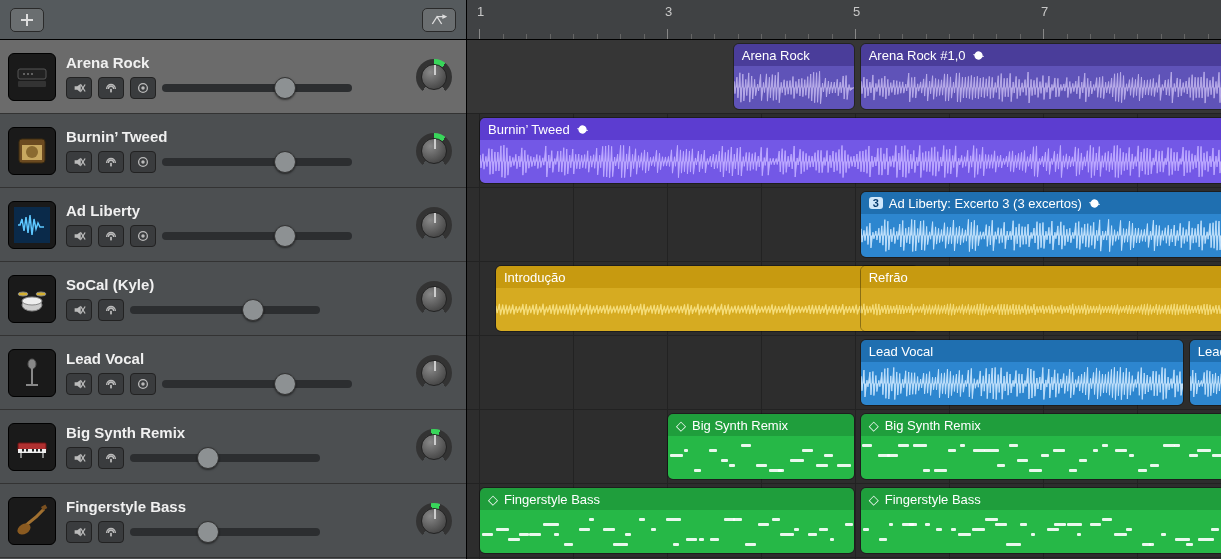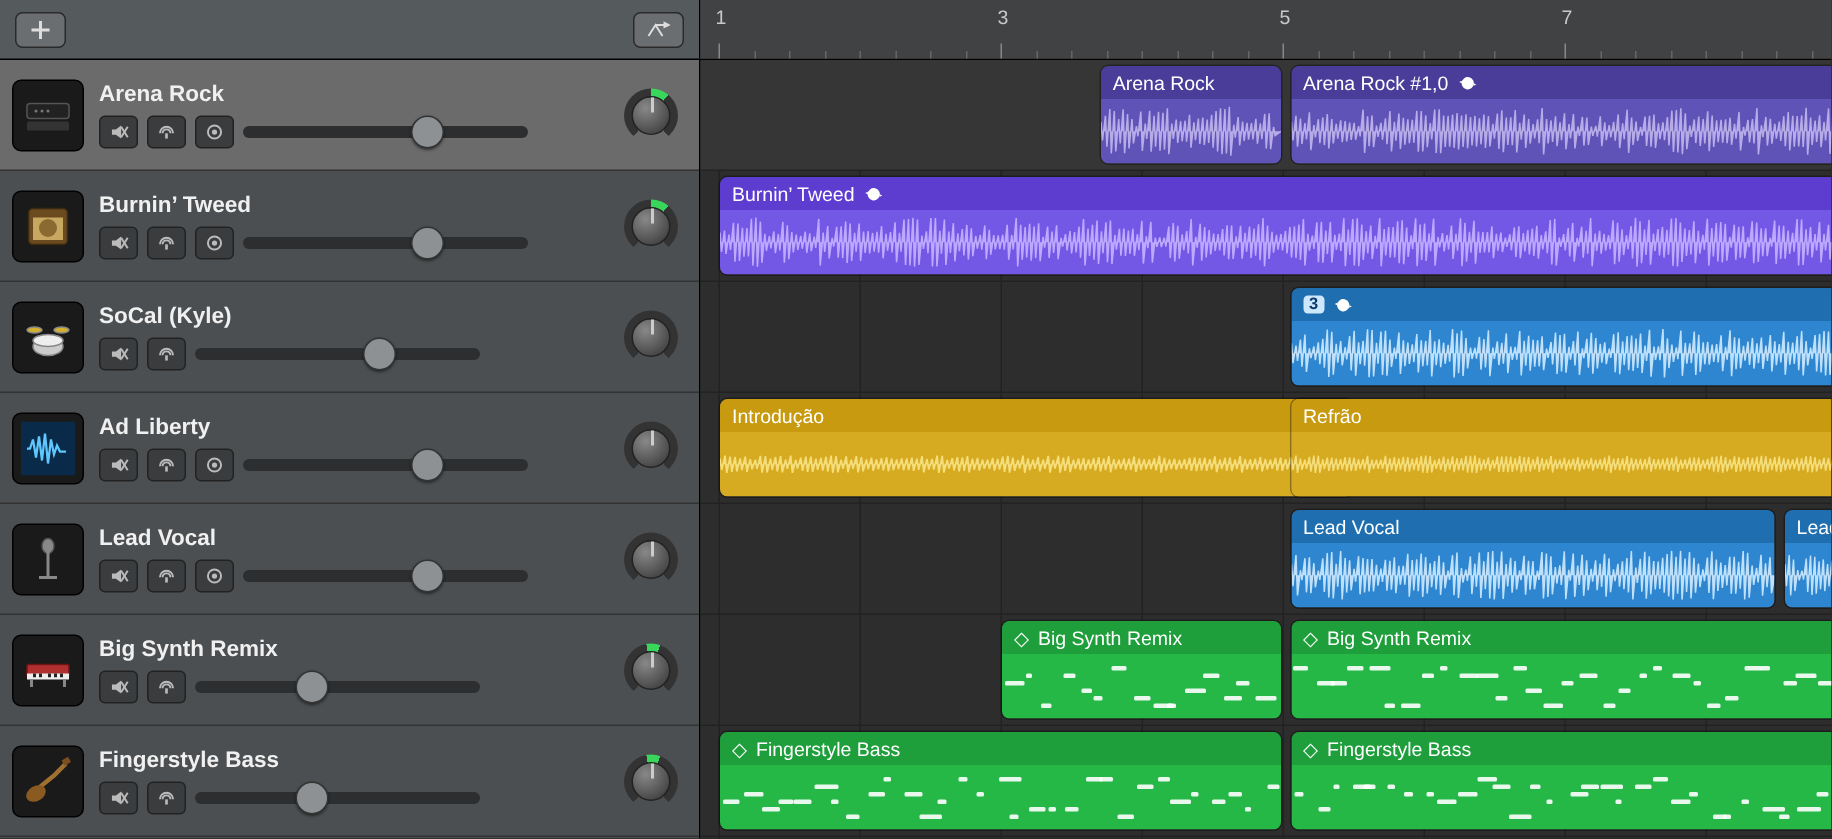--- a/index.html
+++ b/index.html
@@ -209,81 +209,81 @@
           </div>
           <div class="knob">
             <div class="knob-ring green"></div>
             <div class="knob-face"></div>
             <div class="knob-ind" style="transform:rotate(0deg)"></div>
           </div>
         </div>
         <div class="track">
           <div class="track-thumb icon-thumb">
             <svg viewBox="0 0 36 36">
+              <rect width="36" height="36" fill="#0a2a4a"></rect>
+              <path d="M4 18h2l2-6 2 12 2-14 2 16 2-18 2 20 2-16 2 10 2-6 2 4h4" stroke="#5ec8ff" stroke-width="1.5" fill="none"></path>
+            </svg>
+          </div>
+          <div class="track-body">
+            <div class="track-name">Ad Liberty</div>
+            <div class="track-ctrls">
+              <div class="tgl">
+                <svg viewBox="0 0 16 16">
+                  <path d="M3 6h3l4-3v10l-4-3H3z"></path>
+                  <line x1="10" y1="4" x2="15" y2="12" stroke="#bbb" stroke-width="1.5"></line>
+                  <line x1="15" y1="4" x2="10" y2="12" stroke="#bbb" stroke-width="1.5"></line>
+                </svg>
+              </div>
+              <div class="tgl">
+                <svg viewBox="0 0 16 16">
+                  <path d="M3 9a5 5 0 0 1 10 0M5 9a3 3 0 0 1 6 0" fill="none" stroke="#bbb" stroke-width="1.5"></path>
+                  <rect x="7" y="9" width="2" height="4" fill="#bbb"></rect>
+                </svg>
+              </div>
+              <div class="tgl">
+                <svg viewBox="0 0 16 16">
+                  <circle cx="8" cy="8" r="5" fill="none" stroke="#bbb" stroke-width="1.5"></circle>
+                  <circle cx="8" cy="8" r="2" fill="#bbb"></circle>
+                </svg>
+              </div>
+              <div class="slider">
+                <div class="slider-track"></div>
+                <div class="slider-thumb" style="left:112px"></div>
+              </div>
+            </div>
+          </div>
+          <div class="knob">
+            <div class="knob-ring "></div>
+            <div class="knob-face"></div>
+            <div class="knob-ind" style="transform:rotate(0deg)"></div>
+          </div>
+        </div>
+        <div class="track">
+          <div class="track-thumb icon-thumb">
+            <svg viewBox="0 0 36 36">
               <ellipse cx="18" cy="24" rx="10" ry="6" fill="#ccc" stroke="#888"></ellipse>
               <ellipse cx="18" cy="20" rx="10" ry="4" fill="#eee" stroke="#888"></ellipse>
               <ellipse cx="9" cy="13" rx="5" ry="2" fill="#d4b030" stroke="#888"></ellipse>
               <ellipse cx="27" cy="13" rx="5" ry="2" fill="#d4b030" stroke="#888"></ellipse>
             </svg>
           </div>
           <div class="track-body">
             <div class="track-name">SoCal (Kyle)</div>
             <div class="track-ctrls">
               <div class="tgl">
                 <svg viewBox="0 0 16 16">
                   <path d="M3 6h3l4-3v10l-4-3H3z"></path>
                   <line x1="10" y1="4" x2="15" y2="12" stroke="#bbb" stroke-width="1.5"></line>
                   <line x1="15" y1="4" x2="10" y2="12" stroke="#bbb" stroke-width="1.5"></line>
                 </svg>
               </div>
               <div class="tgl">
                 <svg viewBox="0 0 16 16">
                   <path d="M3 9a5 5 0 0 1 10 0M5 9a3 3 0 0 1 6 0" fill="none" stroke="#bbb" stroke-width="1.5"></path>
                   <rect x="7" y="9" width="2" height="4" fill="#bbb"></rect>
-                </svg>
-              </div>
-              <div class="slider">
-                <div class="slider-track"></div>
-                <div class="slider-thumb" style="left:112px"></div>
-              </div>
-            </div>
-          </div>
-          <div class="knob">
-            <div class="knob-ring "></div>
-            <div class="knob-face"></div>
-            <div class="knob-ind" style="transform:rotate(0deg)"></div>
-          </div>
-        </div>
-        <div class="track">
-          <div class="track-thumb icon-thumb">
-            <svg viewBox="0 0 36 36">
-              <rect width="36" height="36" fill="#0a2a4a"></rect>
-              <path d="M4 18h2l2-6 2 12 2-14 2 16 2-18 2 20 2-16 2 10 2-6 2 4h4" stroke="#5ec8ff" stroke-width="1.5" fill="none"></path>
-            </svg>
-          </div>
-          <div class="track-body">
-            <div class="track-name">Ad Liberty</div>
-            <div class="track-ctrls">
-              <div class="tgl">
-                <svg viewBox="0 0 16 16">
-                  <path d="M3 6h3l4-3v10l-4-3H3z"></path>
-                  <line x1="10" y1="4" x2="15" y2="12" stroke="#bbb" stroke-width="1.5"></line>
-                  <line x1="15" y1="4" x2="10" y2="12" stroke="#bbb" stroke-width="1.5"></line>
-                </svg>
-              </div>
-              <div class="tgl">
-                <svg viewBox="0 0 16 16">
-                  <path d="M3 9a5 5 0 0 1 10 0M5 9a3 3 0 0 1 6 0" fill="none" stroke="#bbb" stroke-width="1.5"></path>
-                  <rect x="7" y="9" width="2" height="4" fill="#bbb"></rect>
-                </svg>
-              </div>
-              <div class="tgl">
-                <svg viewBox="0 0 16 16">
-                  <circle cx="8" cy="8" r="5" fill="none" stroke="#bbb" stroke-width="1.5"></circle>
-                  <circle cx="8" cy="8" r="2" fill="#bbb"></circle>
                 </svg>
               </div>
               <div class="slider">
                 <div class="slider-track"></div>
                 <div class="slider-thumb" style="left:112px"></div>
               </div>
             </div>
           </div>
           <div class="knob">
             <div class="knob-ring "></div>
@@ -462,35 +462,36 @@
               <svg viewBox="0 0 747.3 46" preserveAspectRatio="none" width="100%" height="100%" class="wave">
                 <path d="M0 23 L0 16.15989953201497 L1 29.84010046798503 L3 14.707902290984057 L4 31.29209770901594 L6 17.530275310778524 L7 28.469724689221476 L9 9.161048697354271 L10 36.838951302645725 L12 9.6623386930977 L13 36.3376613069023 L15 12.742503521633335 L16 33.25749647836666 L18 12.913721799522174 L19 33.08627820047783 L21 6.20772471792996 L22 39.79227528207004 L24 5.465487438982816 L25 40.53451256101718 L27 8.318747949074023 L28 37.68125205092598 L30 16.919307510738726 L31 29.080692489261274 L33 18.63368745255284 L34 27.36631254744716 L36 15.286335589673836 L37 30.713664410326164 L39 17.18677691499237 L40 28.81322308500763 L42 8.403802747677547 L43 37.596197252322455 L45 10.967953040730208 L46 35.03204695926979 L48 15.774496523218694 L49 30.225503476781306 L51 17.534685671902263 L52 28.465314328097737 L54 18.377398185597265 L55 27.622601814402735 L57 15.484256364339961 L58 30.515743635660037 L60 16.62422804973321 L61 29.37577195026679 L63 19.023857245449907 L64 26.976142754550093 L66 6.370857581726742 L67 39.62914241827326 L69 16.085598777122797 L70 29.914401222877203 L72 11.393865394799505 L73 34.606134605200495 L75 19.79565371859353 L76 26.20434628140647 L78 11.985316969600973 L79 34.01468303039903 L81 11.65820013104938 L82 34.341799868950616 L84 8.232510042239447 L85 37.76748995776055 L87 9.70743368765805 L88 36.29256631234195 L90 16.288324087772054 L91 29.711675912227946 L93 9.621573849562557 L94 36.37842615043744 L96 15.311318186263087 L97 30.688681813736913 L99 15.043364640264771 L100 30.95663535973523 L102 16.357211792895104 L103 29.642788207104896 L105 15.558943797694518 L106 30.441056202305482 L108 11.524232542992104 L109 34.4757674570079 L111 16.932999005136082 L112 29.067000994863918 L114 15.698399207189215 L115 30.301600792810785 L117 8.73972169905901 L118 37.26027830094099 L120 16.340501271358224 L121 29.659498728641776 L123 6.788082623775118 L124 39.21191737622488 L126 6.388714350273368 L127 39.61128564972663 L129 5.6432638497184975 L130 40.356736150281506 L132 6.818827753376684 L133 39.18117224662332 L135 18.235564394020475 L136 27.764435605979525 L138 15.162332005377394 L139 30.837667994622606 L141 5.680625878926367 L142 40.319374121073636 L144 5.770494983794631 L145 40.229505016205366 L147 14.872275835475884 L148 31.127724164524118 L150 6.734420569927895 L151 39.26557943007211 L153 15.408534306744114 L154 30.591465693255884 L156 9.386308319114613 L157 36.61369168088539 L159 16.694249326814898 L160 29.305750673185102 L162 13.630091640509198 L163 32.3699083594908 L165 10.637293648533523 L166 35.36270635146648 L168 13.109700335992965 L169 32.89029966400703 L171 18.50114376496058 L172 27.49885623503942 L174 17.74474608219927 L175 28.25525391780073 L177 10.99184781632386 L178 35.00815218367614 L180 14.175841549013276 L181 31.824158450986722 L183 17.923746396140196 L184 28.076253603859804 L186 18.109410332280678 L187 27.890589667719322 L189 17.652714567054062 L190 28.347285432945938 L192 10.514100737834815 L193 35.485899262165184 L195 17.910019568814896 L196 28.089980431185104 L198 5.702156688326504 L199 40.297843311673496 L201 10.571011747689917 L202 35.428988252310084 L204 12.088698633715977 L205 33.91130136628402 L207 9.782661158484407 L208 36.21733884151559 L210 11.714201330661307 L211 34.28579866933869 L213 9.459294087216257 L214 36.54070591278374 L216 19.16989871541271 L217 26.83010128458729 L219 11.808647414366714 L220 34.19135258563328 L222 15.316773829197047 L223 30.683226170802953 L225 10.867419285504148 L226 35.13258071449585 L228 19.835578864451964 L229 26.164421135548036 L231 17.248726977952757 L232 28.751273022047243 L234 14.992351884644012 L235 31.007648115355988 L237 15.750162149053068 L238 30.249837850946932 L240 11.910527629780118 L241 34.08947237021988 L243 6.522334823436104 L244 39.477665176563896 L246 13.251355054096786 L247 32.748644945903216 L249 10.550795523608103 L250 35.4492044763919 L252 7.458308851786425 L253 38.54169114821357 L255 15.110894870017656 L256 30.889105129982344 L258 8.69289121099515 L259 37.30710878900485 L261 7.532356773652138 L262 38.46764322634786 L264 17.78803839570144 L265 28.21196160429856 L267 13.359980016085318 L268 32.640019983914684 L270 13.295649489460047 L271 32.70435051053995 L273 14.625818558773027 L274 31.374181441226973 L276 13.31591674437048 L277 32.68408325562952 L279 17.258298345268706 L280 28.741701654731294 L282 7.77253346300451 L283 38.22746653699549 L285 18.7918826569058 L286 27.2081173430942 L288 8.388861200402026 L289 37.611138799597974 L291 19.718974254368803 L292 26.281025745631197 L294 19.5101283076196 L295 26.4898716923804 L297 19.800615584449844 L298 26.199384415550156 L300 11.835081447691191 L301 34.164918552308805 L303 9.29609325316269 L304 36.70390674683731 L306 11.331595699235331 L307 34.66840430076467 L309 17.30064476326108 L310 28.69935523673892 L312 15.083942222318147 L313 30.916057777681853 L315 6.37697918608319 L316 39.62302081391681 L318 19.179090195556636 L319 26.820909804443364 L321 9.817133984519169 L322 36.18286601548083 L324 12.194956842821556 L325 33.805043157178446 L327 14.288172625773585 L328 31.711827374226417 L330 16.84929085227428 L331 29.15070914772572 L333 17.225256919469686 L334 28.774743080530314 L336 13.533255349847023 L337 32.466744650152975 L339 10.970579188517295 L340 35.02942081148271 L342 11.083141823650804 L343 34.916858176349194 L345 18.703387427041307 L346 27.296612572958693 L348 11.206371005170512 L349 34.79362899482949 L351 16.31675652154256 L352 29.68324347845744 L354 11.778395697481466 L355 34.221604302518536 L357 13.327725408338011 L358 32.67227459166199 L360 10.144688900096808 L361 35.85531109990319 L363 5.820808712202123 L364 40.17919128779788 L366 11.131053314430174 L367 34.868946685569824 L369 15.617576958006246 L370 30.382423041993754 L372 17.73540042323293 L373 28.26459957676707 L375 17.168856869027948 L376 28.831143130972052 L378 14.94929382174043 L379 31.05070617825957 L381 12.06800756247714 L382 33.93199243752286 L384 11.707307337636593 L385 34.29269266236341 L387 10.315554624660875 L388 35.68444537533912 L390 6.370988711321264 L391 39.62901128867874 L393 17.00408709508367 L394 28.99591290491633 L396 18.261319217339626 L397 27.738680782660374 L399 8.799617310655304 L400 37.20038268934469 L402 8.39339359220816 L403 37.606606407791844 L405 14.70844535805285 L406 31.29155464194715 L408 8.60898799324641 L409 37.39101200675359 L411 17.638833554158918 L412 28.361166445841082 L414 16.771111447399015 L415 29.228888552600985 L417 5.851356921372936 L418 40.14864307862706 L420 13.978923358407338 L421 32.021076641592664 L423 6.4725280464673425 L424 39.527471953532654 L426 5.9159211250650685 L427 40.08407887493493 L429 10.380074008535596 L430 35.619925991464406 L432 15.108432782667224 L433 30.891567217332778 L435 11.156944233453833 L436 34.843055766546165 L438 18.43956481413683 L439 27.56043518586317 L441 5.811626179153102 L442 40.1883738208469 L444 13.525229886688757 L445 32.474770113311244 L447 12.166515677873978 L448 33.833484322126026 L450 12.088088254265022 L451 33.911911745734976 L453 8.090805558450521 L454 37.90919444154948 L456 7.271554925350937 L457 38.72844507464906 L459 12.501494843545371 L460 33.49850515645463 L462 18.083827430156525 L463 27.916172569843475 L465 5.892556363632902 L466 40.107443636367094 L468 10.310551130522509 L469 35.68944886947749 L471 9.679908051402307 L472 36.32009194859769 L474 16.55863550028531 L475 29.44136449971469 L477 6.245487477127462 L478 39.75451252287254 L480 19.392240663210394 L481 26.607759336789606 L483 16.449305357425473 L484 29.550694642574527 L486 17.88944370997837 L487 28.11055629002163 L489 11.030726816700772 L490 34.96927318329923 L492 16.903943925083148 L493 29.096056074916852 L495 5.921274102446624 L496 40.078725897553376 L498 9.194750038876663 L499 36.80524996112334 L501 15.597836252450943 L502 30.402163747549057 L504 7.667485979369374 L505 38.332514020630626 L507 15.459184883828275 L508 30.540815116171725 L510 15.71812933277106 L511 30.28187066722894 L513 15.687005820674822 L514 30.31299417932518 L516 11.573033831131179 L517 34.42696616886882 L519 16.957138699018397 L520 29.042861300981603 L522 16.05235866981326 L523 29.94764133018674 L525 19.71424598461017 L526 26.28575401538983 L528 17.256908316912597 L529 28.743091683087403 L531 12.43558401098009 L532 33.564415989019906 L534 11.645251711101736 L535 34.354748288898264 L537 16.383796692052854 L538 29.616203307947146 L540 14.328214353763034 L541 31.671785646236966 L543 13.30657248549629 L544 32.69342751450371 L546 11.275795785642694 L547 34.72420421435731 L549 17.849471979849042 L550 28.150528020150958 L552 15.166633297635709 L553 30.83336670236429 L555 7.229122150349431 L556 38.77087784965057 L558 6.346685459685975 L559 39.65331454031403 L561 19.714158875262363 L562 26.285841124737637 L564 17.161221161161084 L565 28.838778838838916 L567 12.852656726376154 L568 33.14734327362385 L570 9.216846340436023 L571 36.78315365956398 L573 19.824189344216137 L574 26.175810655783863 L576 12.027556440795307 L577 33.97244355920469 L579 14.833989880396985 L580 31.166010119603015 L582 5.825042864137796 L583 40.1749571358622 L585 16.842804036410527 L586 29.157195963589473 L588 14.808081303343643 L589 31.19191869665636 L591 17.080823150021025 L592 28.919176849978975 L594 17.993163818537724 L595 28.006836181462276 L597 7.394426577314736 L598 38.60557342268527 L600 9.087979881858919 L601 36.91202011814108 L603 13.852226290325635 L604 32.14777370967437 L606 17.98527934971964 L607 28.01472065028036 L609 11.438967157034204 L610 34.561032842965794 L612 5.626437430914958 L613 40.37356256908504 L615 7.994068792411126 L616 38.00593120758887 L618 13.876063203315715 L619 32.12393679668428 L621 7.012874166052789 L622 38.98712583394721 L624 16.750624091255013 L625 29.249375908744987 L627 13.594871323830448 L628 32.405128676169554 L630 12.079673950092403 L631 33.9203260499076 L633 14.10115262784995 L634 31.89884737215005 L636 6.057247013815211 L637 39.942752986184786 L639 5.705045840893874 L640 40.294954159106126 L642 8.95768894591136 L643 37.04231105408864 L645 13.162068178392946 L646 32.83793182160706 L648 14.244014593122992 L649 31.75598540687701 L651 7.979993122848683 L652 38.02000687715132 L654 14.902184776065406 L655 31.097815223934596 L657 17.76375534250401 L658 28.23624465749599 L660 6.2208565600705334 L661 39.77914343992947 L663 12.82502647793386 L664 33.17497352206614 L666 9.237557933989446 L667 36.76244206601055 L669 8.589448857102543 L670 37.41055114289746 L672 9.8182436840632 L673 36.1817563159368 L675 19.08759037130978 L676 26.91240962869022 L678 10.462179484346416 L679 35.537820515653586 L681 12.045556791322307 L682 33.954443208677695 L684 11.54745083454298 L685 34.45254916545702 L687 19.52974272486288 L688 26.47025727513712 L690 8.028477460488212 L691 37.97152253951179 L693 8.994294213503599 L694 37.0057057864964 L696 13.095107151886912 L697 32.904892848113086 L699 13.021369638885373 L700 32.978630361114625 L702 19.877540746291633 L703 26.122459253708367 L705 7.560096155060455 L706 38.43990384493954 L708 11.051877077680546 L709 34.948122922319456 L711 11.342101285629905 L712 34.65789871437009 L714 14.681838192369325 L715 31.318161807630673 L717 16.246528621222822 L718 29.753471378777178 L720 6.512615994366353 L721 39.48738400563364 L723 6.8573977247392754 L724 39.14260227526073 L726 13.727146716655698 L727 32.272853283344304 L729 12.227916398653761 L730 33.77208360134624 L732 17.152844224267174 L733 28.847155775732826 L735 8.611773390551098 L736 37.3882266094489 L738 17.202282139367888 L739 28.797717860632112 L741 10.547406409941615 L742 35.452593590058385 L744 17.29388313798467 L745 28.70611686201533 L747.3 23" fill="#bda9ff" stroke="#bda9ff" stroke-width="1"></path>
               </svg>
             </div>
           </div>
         </div>
         <div class="lane" style="top: 148px;">
           <div class="region blue" style="left: 392.7px; width: 366.6px;">
             <div class="region-hd">
               <span class="badge">3</span>
+              <span>Ad Liberty: Excerto 3 (3 excertos)</span>
               <span class="loop-icon">
                 <svg viewBox="0 0 16 16">
                   <path d="M3 8a5 5 0 1 1 1.5 3.5M3 8l-2-1 2-1z M13 8a5 5 0 1 1-1.5-3.5M13 8l2 1-2 1z" fill="#fff"></path>
                 </svg>
               </span>
             </div>
             <div class="region-body">
               <svg viewBox="0 0 366.59999999999997 46" preserveAspectRatio="none" width="100%" height="100%" class="wave">
                 <path d="M0 23 L0 15.862270894553511 L1 30.13772910544649 L3 17.5001317586028 L4 28.4998682413972 L6 13.334863402000627 L7 32.66513659799937 L9 9.71359016949078 L10 36.28640983050922 L12 19.47624671519734 L13 26.52375328480266 L15 18.1229889252712 L16 27.8770110747288 L18 15.160212120790966 L19 30.839787879209034 L21 12.639734655923675 L22 33.360265344076325 L24 6.017526429854335 L25 39.982473570145665 L27 7.670028357787524 L28 38.32997164221248 L30 16.23162135090213 L31 29.76837864909787 L33 14.358485445899424 L34 31.641514554100574 L36 18.56621081090532 L37 27.43378918909468 L39 10.719397255305669 L40 35.280602744694335 L42 6.935762737975455 L43 39.06423726202455 L45 15.270803669083397 L46 30.7291963309166 L48 14.076656116265804 L49 31.923343883734198 L51 5.861302410180215 L52 40.138697589819785 L54 6.423680295511147 L55 39.57631970448885 L57 15.493260768556501 L58 30.506739231443497 L60 7.530156584503128 L61 38.46984341549687 L63 6.998195144489873 L64 39.00180485551013 L66 13.292257079672998 L67 32.707742920327 L69 18.974917773276104 L70 27.025082226723896 L72 8.175937476828695 L73 37.82406252317131 L75 13.767993355935905 L76 32.23200664406409 L78 15.400164285968058 L79 30.59983571403194 L81 16.657476054911967 L82 29.342523945088033 L84 9.359677415965125 L85 36.64032258403488 L87 13.800184423115569 L88 32.19981557688443 L90 14.216261517801323 L91 31.78373848219868 L93 6.412293319057209 L94 39.58770668094279 L96 14.506278771888464 L97 31.493721228111536 L99 13.032152720170561 L100 32.96784727982944 L102 15.475916976905427 L103 30.524083023094573 L105 16.92535858081421 L106 29.07464141918579 L108 5.751104844445365 L109 40.248895155554635 L111 8.730575490810443 L112 37.269424509189555 L114 6.748216325645334 L115 39.25178367435467 L117 12.138819874755573 L118 33.86118012524443 L120 18.911402592845263 L121 27.088597407154737 L123 19.100230831711087 L124 26.899769168288913 L126 11.344528971198013 L127 34.65547102880198 L129 12.915158449260053 L130 33.084841550739945 L132 6.6971296620275815 L133 39.30287033797242 L135 18.920061535288113 L136 27.079938464711887 L138 14.576400521607138 L139 31.423599478392862 L141 15.487603195223492 L142 30.512396804776508 L144 8.857904455903917 L145 37.14209554409608 L147 18.253838541845326 L148 27.746161458154674 L150 18.42824016371276 L151 27.57175983628724 L153 7.13787905914476 L154 38.86212094085524 L156 14.120298007475213 L157 31.879701992524787 L159 10.510267751098146 L160 35.48973224890185 L162 13.40777171295602 L163 32.59222828704398 L165 13.669883190586697 L166 32.330116809413305 L168 10.877186395823955 L169 35.122813604176045 L171 19.654883943072054 L172 26.345116056927946 L174 14.964717085058801 L175 31.0352829149412 L177 8.195382574012038 L178 37.80461742598796 L180 9.958382459981367 L181 36.041617540018635 L183 9.073575558376033 L184 36.926424441623965 L186 18.445680939578452 L187 27.554319060421548 L189 14.27532689499436 L190 31.724673105005643 L192 7.559265559669585 L193 38.44073444033042 L195 19.54508408785099 L196 26.45491591214901 L198 12.73070524533745 L199 33.26929475466255 L201 8.337870390804019 L202 37.66212960919598 L204 12.17162813291885 L205 33.82837186708115 L207 16.267321821593214 L208 29.732678178406786 L210 15.194462517728098 L211 30.8055374822719 L213 19.621696435369085 L214 26.378303564630915 L216 9.408457800559699 L217 36.5915421994403 L219 8.009851707352793 L220 37.990148292647206 L222 14.562556477892212 L223 31.437443522107788 L225 10.830738608611282 L226 35.169261391388716 L228 10.301873767590152 L229 35.69812623240985 L231 12.522373068307061 L232 33.47762693169294 L234 8.900898883775806 L235 37.09910111622419 L237 17.44389200015692 L238 28.55610799984308 L240 6.250936271417885 L241 39.749063728582115 L243 18.306556930209045 L244 27.693443069790955 L246 18.063631283058786 L247 27.936368716941214 L249 5.700808497422841 L250 40.29919150257716 L252 12.423547826977448 L253 33.57645217302255 L255 16.786074707910885 L256 29.213925292089115 L258 18.75256043795962 L259 27.24743956204038 L261 6.902369808077346 L262 39.097630191922654 L264 15.544165018722413 L265 30.455834981277587 L267 15.897164001262281 L268 30.102835998737717 L270 7.538576171915047 L271 38.46142382808495 L273 9.781931966876146 L274 36.218068033123856 L276 15.116539589492604 L277 30.883460410507396 L279 14.949575250383932 L280 31.05042474961607 L282 16.833020388134756 L283 29.166979611865244 L285 16.440935076873284 L286 29.559064923126716 L288 10.238207576256245 L289 35.761792423743756 L291 18.415243000315968 L292 27.584756999684032 L294 6.6044760100310675 L295 39.395523989968936 L297 11.669972035007087 L298 34.330027964992915 L300 12.380945242727176 L301 33.61905475727282 L303 17.77952552504139 L304 28.22047447495861 L306 14.693944593523629 L307 31.30605540647637 L309 12.06390999206109 L310 33.93609000793891 L312 15.988910558857025 L313 30.011089441142975 L315 11.867356560884508 L316 34.13264343911549 L318 17.5988813612191 L319 28.4011186387809 L321 9.957158296999987 L322 36.042841703000015 L324 14.513688977202401 L325 31.4863110227976 L327 16.514152899284383 L328 29.485847100715617 L330 7.744056408465841 L331 38.25594359153416 L333 14.81267667568056 L334 31.18732332431944 L336 15.472962256167085 L337 30.527037743832913 L339 10.828821588943248 L340 35.17117841105675 L342 7.174710831283592 L343 38.82528916871641 L345 14.335817393937615 L346 31.664182606062383 L348 18.987019080119207 L349 27.012980919880793 L351 10.003710497349969 L352 35.99628950265003 L354 9.294976526168176 L355 36.70502347383182 L357 7.231595155044923 L358 38.76840484495508 L360 7.564826226383449 L361 38.435173773616555 L363 16.30384598167846 L364 29.69615401832154 L366.59999999999997 23" fill="#bfe0fb" stroke="#bfe0fb" stroke-width="1"></path>
               </svg>
             </div>
           </div>
         </div>
         <div class="lane" style="top: 222px;">
-          <div class="region gold" style="left: 12px; width: 424px;">
+          <div class="region gold" style="left: 28px; width: 424px;">
             <div class="region-hd">
               <span>Introdução</span>
             </div>
             <div class="region-body">
               <svg viewBox="0 0 376 46" preserveAspectRatio="none" width="100%" height="100%" class="wave">
                 <path d="M0 23 L0 18.9670661979483 L1 27.0329338020517 L3 16.87514883419033 L4 29.12485116580967 L6 17.590239605690584 L7 28.409760394309416 L9 17.83167106606299 L10 28.16832893393701 L12 18.803247443706496 L13 27.196752556293504 L15 17.563244499051944 L16 28.436755500948056 L18 19.361793380441377 L19 26.638206619558623 L21 19.718588127268013 L22 26.281411872731987 L24 17.03954973301268 L25 28.96045026698732 L27 17.136351878535933 L28 28.863648121464067 L30 18.962628969514043 L31 27.037371030485957 L33 17.79248930840986 L34 28.20751069159014 L36 17.20808986402932 L37 28.79191013597068 L39 19.64793234191835 L40 26.35206765808165 L42 16.803440584630007 L43 29.196559415369993 L45 19.826140206593553 L46 26.173859793406447 L48 18.284389080567053 L49 27.715610919432947 L51 17.49133981752675 L52 28.50866018247325 L54 17.551777658305365 L55 28.448222341694635 L57 18.95369967987994 L58 27.04630032012006 L60 18.40166109698708 L61 27.59833890301292 L63 17.65947136647068 L64 28.34052863352932 L66 16.858283552346983 L67 29.141716447653017 L69 17.21197930773487 L70 28.78802069226513 L72 19.799216334040974 L73 26.200783665959026 L75 17.29042849855963 L76 28.70957150144037 L78 19.663573914786102 L79 26.336426085213898 L81 17.167518281165975 L82 28.832481718834025 L84 17.87896674064803 L85 28.12103325935197 L87 19.46598610540852 L88 26.53401389459148 L90 18.23411406024941 L91 27.76588593975059 L93 19.423145597546828 L94 26.576854402453172 L96 18.567765576610107 L97 27.432234423389893 L99 17.99341588573065 L100 28.00658411426935 L102 18.75920474876766 L103 27.24079525123234 L105 19.551451435128694 L106 26.448548564871306 L108 18.73206653126399 L109 27.26793346873601 L111 18.849961137818173 L112 27.150038862181827 L114 18.26493573802174 L115 27.73506426197826 L117 18.961339582239745 L118 27.038660417760255 L120 17.130136553071207 L121 28.869863446928793 L123 19.258009794210082 L124 26.741990205789918 L126 19.124716484026287 L127 26.875283515973713 L129 16.852582796171774 L130 29.147417203828226 L132 17.04080676514539 L133 28.95919323485461 L135 19.83276257354766 L136 26.16723742645234 L138 18.62974336525076 L139 27.37025663474924 L141 17.94705296675442 L142 28.05294703324558 L144 18.191495841717114 L145 27.808504158282886 L147 17.16294312461745 L148 28.83705687538255 L150 18.981512805178063 L151 27.018487194821937 L153 18.49404795961687 L154 27.50595204038313 L156 19.671990220536244 L157 26.328009779463756 L159 19.66384703758173 L160 26.33615296241827 L162 18.45723966830061 L163 27.54276033169939 L165 19.210887014137114 L166 26.789112985862886 L168 17.484215526211774 L169 28.515784473788226 L171 16.98577659739647 L172 29.01422340260353 L174 18.242790304553928 L175 27.757209695446072 L177 19.893696571078618 L178 26.106303428921382 L180 16.86198357948917 L181 29.13801642051083 L183 18.78465815441683 L184 27.21534184558317 L186 19.656489617187763 L187 26.343510382812237 L189 17.967058404914567 L190 28.032941595085433 L192 19.723449367465218 L193 26.276550632534782 L195 17.06538898719009 L196 28.93461101280991 L198 19.865911529074655 L199 26.134088470925345 L201 16.9399419358396 L202 29.0600580641604 L204 18.257762349740368 L205 27.742237650259632 L207 17.402210532436147 L208 28.597789467563853 L210 19.633512222456048 L211 26.366487777543952 L213 18.90909259646898 L214 27.09090740353102 L216 18.661146475508577 L217 27.338853524491423 L219 19.639154857215473 L220 26.360845142784527 L222 18.590715527125866 L223 27.409284472874134 L225 17.944798128225376 L226 28.055201871774624 L228 18.901393286584643 L229 27.098606713415357 L231 17.30236124828458 L232 28.69763875171542 L234 19.33880983205163 L235 26.66119016794837 L237 19.732704682413022 L238 26.267295317586978 L240 18.863502481369068 L241 27.136497518630932 L243 18.974809793638997 L244 27.025190206361003 L246 17.428765895433024 L247 28.571234104566976 L249 18.91910460097948 L250 27.08089539902052 L252 19.357954314750387 L253 26.642045685249613 L255 19.58776883124374 L256 26.41223116875626 L258 18.70083492819802 L259 27.29916507180198 L261 16.975867751964834 L262 29.024132248035166 L264 18.48184820894501 L265 27.51815179105499 L267 19.582003139951265 L268 26.417996860048735 L270 19.11853632593644 L271 26.88146367406356 L273 19.794938294638413 L274 26.205061705361587 L276 19.256891950274586 L277 26.743108049725414 L279 18.34053974760696 L280 27.65946025239304 L282 18.07539442427107 L283 27.92460557572893 L285 18.651068749323024 L286 27.348931250676976 L288 18.221975846880813 L289 27.778024153119187 L291 19.2985382313421 L292 26.7014617686579 L294 17.38653365266626 L295 28.61346634733374 L297 19.49521324690664 L298 26.50478675309336 L300 18.40181622237782 L301 27.59818377762218 L303 18.154562385054305 L304 27.845437614945695 L306 19.500991461673983 L307 26.499008538326017 L309 17.094751833041663 L310 28.905248166958337 L312 19.251902620441978 L313 26.748097379558022 L315 19.351300129075536 L316 26.648699870924464 L318 19.06435839861748 L319 26.93564160138252 L321 17.7954677020316 L322 28.2045322979684 L324 19.238733095339267 L325 26.761266904660733 L327 19.647528537027537 L328 26.352471462972463 L330 18.4451047067123 L331 27.5548952932877 L333 18.28894923540531 L334 27.71105076459469 L336 19.3630719633901 L337 26.6369280366099 L339 17.921870854864828 L340 28.078129145135172 L342 19.436702822624937 L343 26.563297177375063 L345 17.7678387201787 L346 28.2321612798213 L348 18.26271439037169 L349 27.73728560962831 L351 19.527642387105153 L352 26.472357612894847 L354 17.091405147468905 L355 28.908594852531095 L357 18.980099621803966 L358 27.019900378196034 L360 19.804992189857877 L361 26.195007810142123 L363 18.266832125247454 L364 27.733167874752546 L366 17.76028646623832 L367 28.23971353376168 L369 19.492224286806305 L370 26.507775713193695 L372 17.41300520749646 L373 28.58699479250354 L376 23" fill="#f5dd7a" stroke="#f5dd7a" stroke-width="1"></path>
               </svg>
             </div>
           </div>
           <div class="region gold" style="left: 392.7px; width: 366.6px;">

